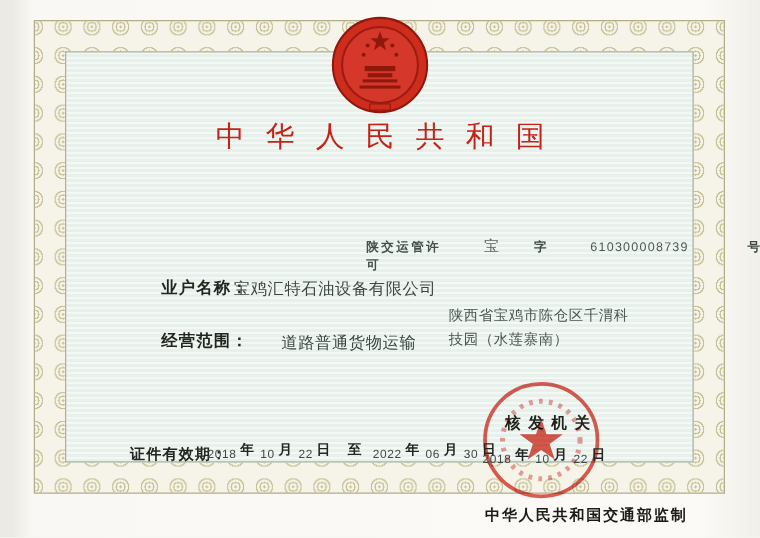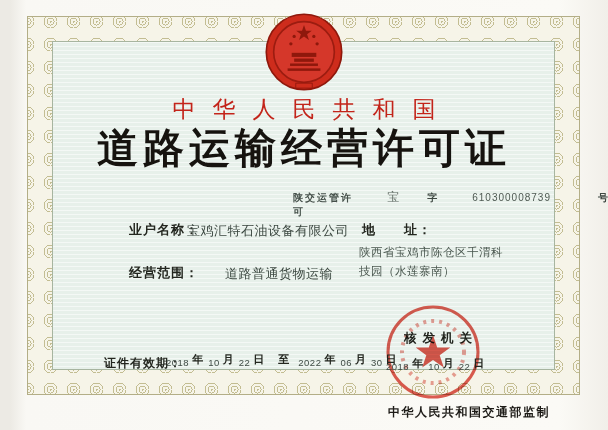--- a/index.html
+++ b/index.html
@@ -95,34 +95,32 @@
     <circle cx="34" cy="40" r="2" fill="#8f180c"></circle>
     <circle cx="66" cy="40" r="2" fill="#8f180c"></circle>
     <rect x="35" y="51" width="30" height="5" fill="#8f180c"></rect>
     <rect x="38" y="58" width="24" height="4" fill="#8f180c"></rect>
     <rect x="33" y="64" width="34" height="3" fill="#8f180c"></rect>
     <rect x="30" y="70" width="40" height="3" fill="#8f180c"></rect>
   </svg>
 
   <div class="country-title">中华人民共和国</div>
 
-  <div class="main-title">道路运输经营许可证</div>
 
   <div class="license-line">
     <span class="prefix">陕交运管许可</span>
     <span class="region">宝</span>
     <span class="zi">字</span>
     <span class="number">610300008739</span>
     <span class="hao">号</span>
   </div>
 
   <div class="field-label" style="left:129px; top:221px;">业户名称：</div>
   <div class="field-value" style="left:187px; top:222px;">宝鸡汇特石油设备有限公司</div>
 
-  <div class="field-label" style="left:362px; top:221px;">地　　址：</div>
   <div class="addr-line" style="left:359px; top:264px;">技园（水莲寨南）</div>
   <div class="addr-line" style="left:359px; top:245px;">陕西省宝鸡市陈仓区千渭科</div>
 
   <div class="field-label" style="left:129px; top:264px;">经营范围：</div>
   <div class="field-value" style="left:187px; top:265px;margin-left:38px;">道路普通货物运输</div>
 
   <div class="issuer-label">核发机关</div>
   <svg class="seal" viewBox="0 0 98 98">
     <circle cx="49" cy="49" r="45" fill="none" stroke="#d63022" stroke-width="3" opacity="0.78"></circle>
     <circle cx="49" cy="49" r="31" fill="none" stroke="#d63022" stroke-width="4" stroke-dasharray="3 5" opacity="0.45"></circle>

